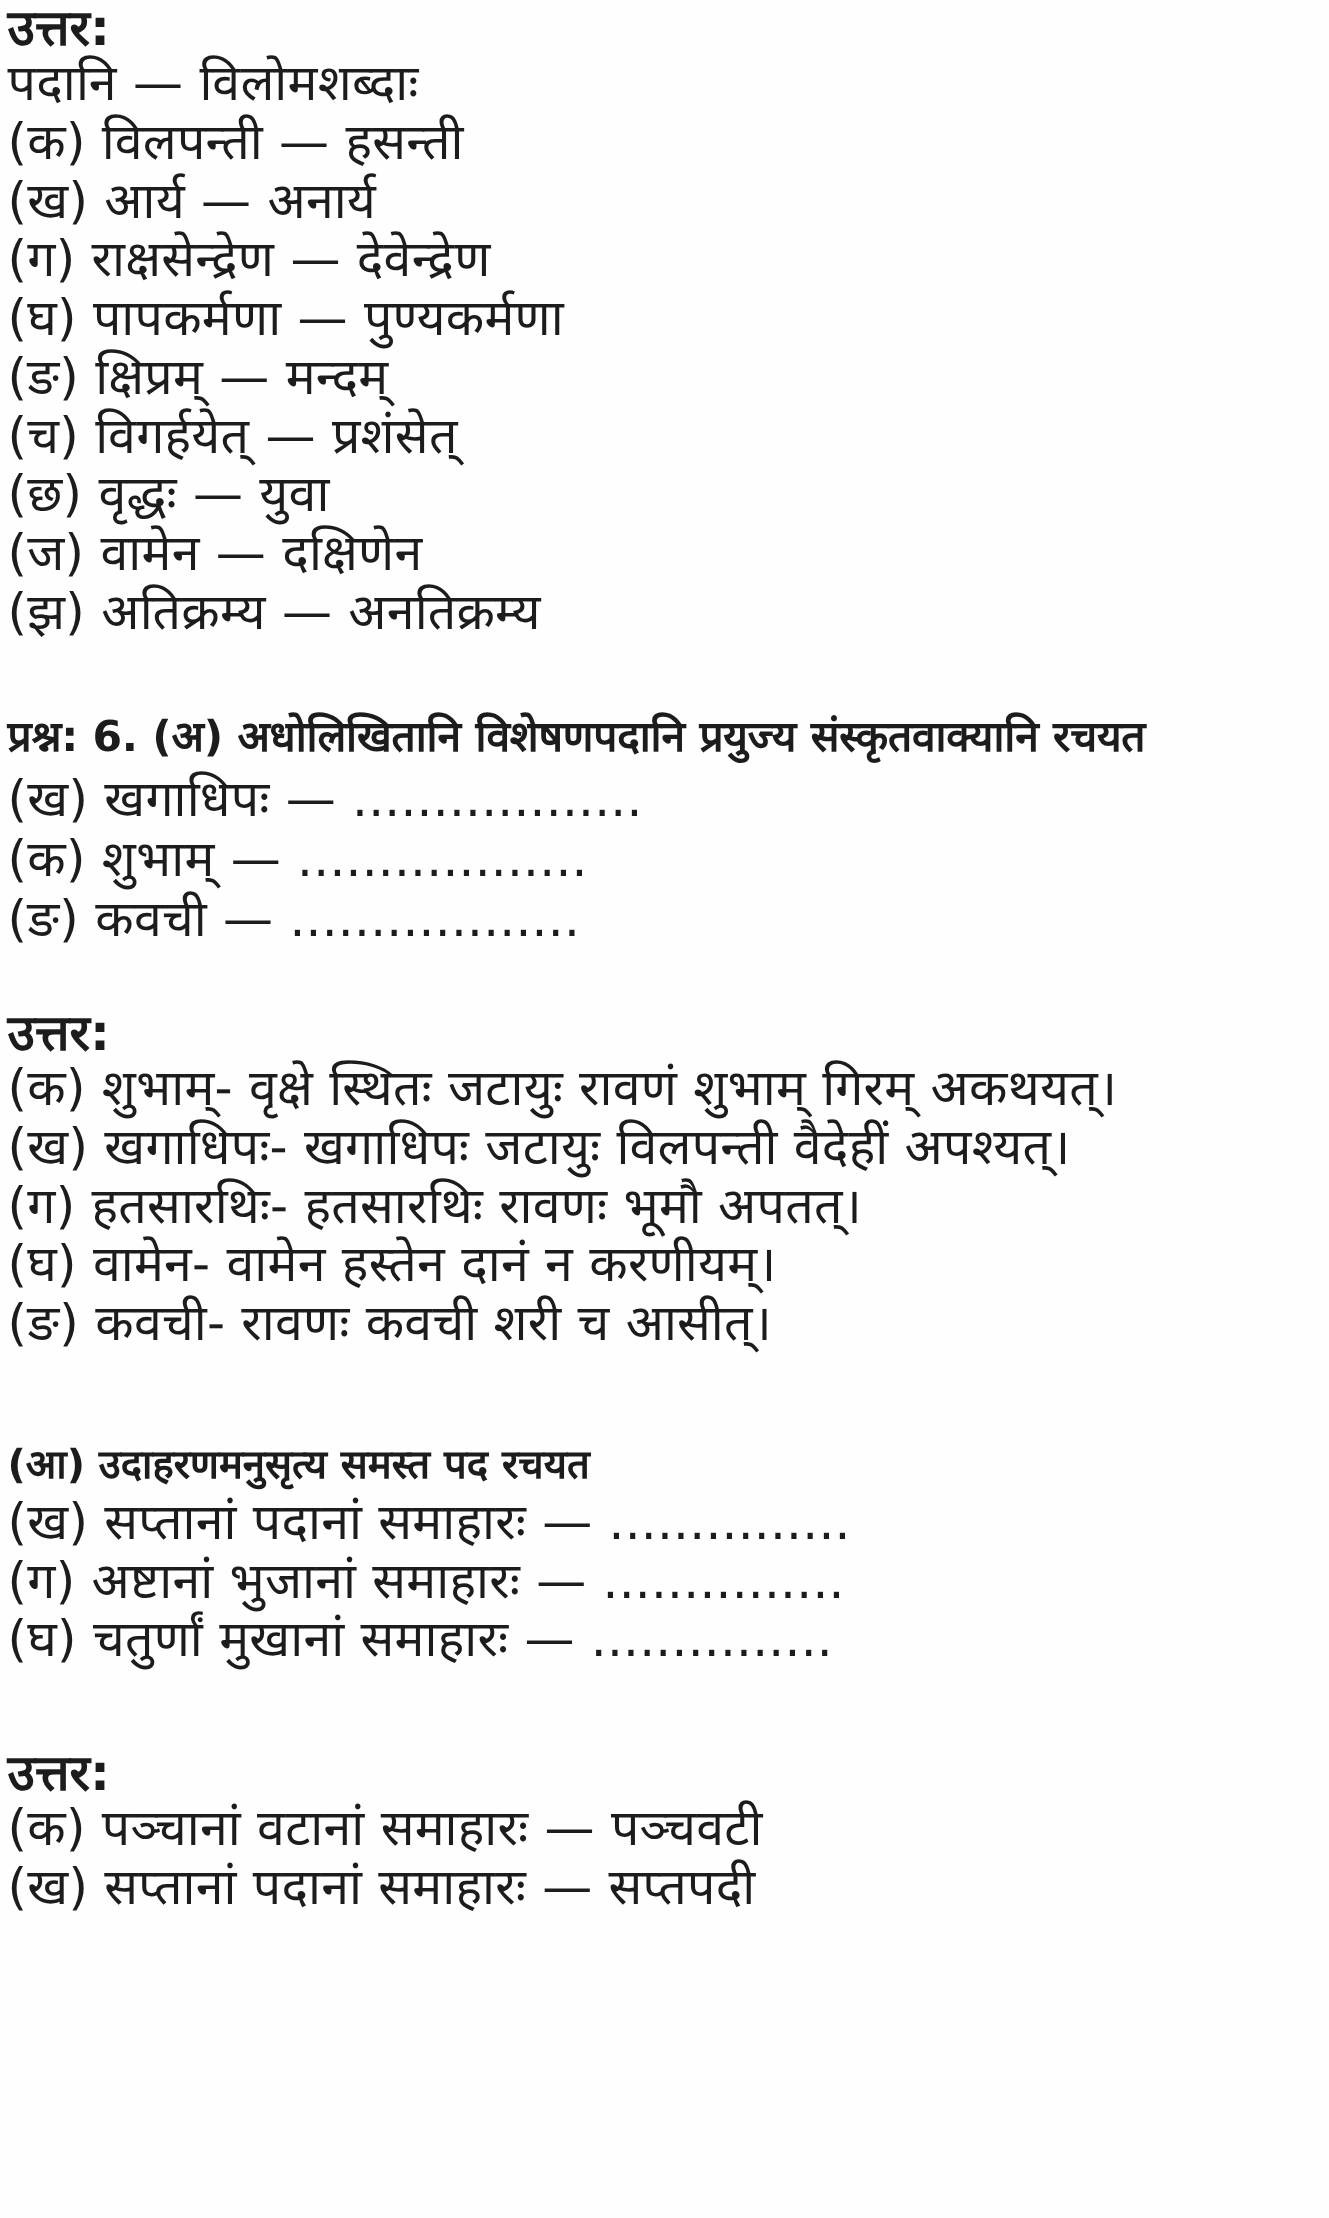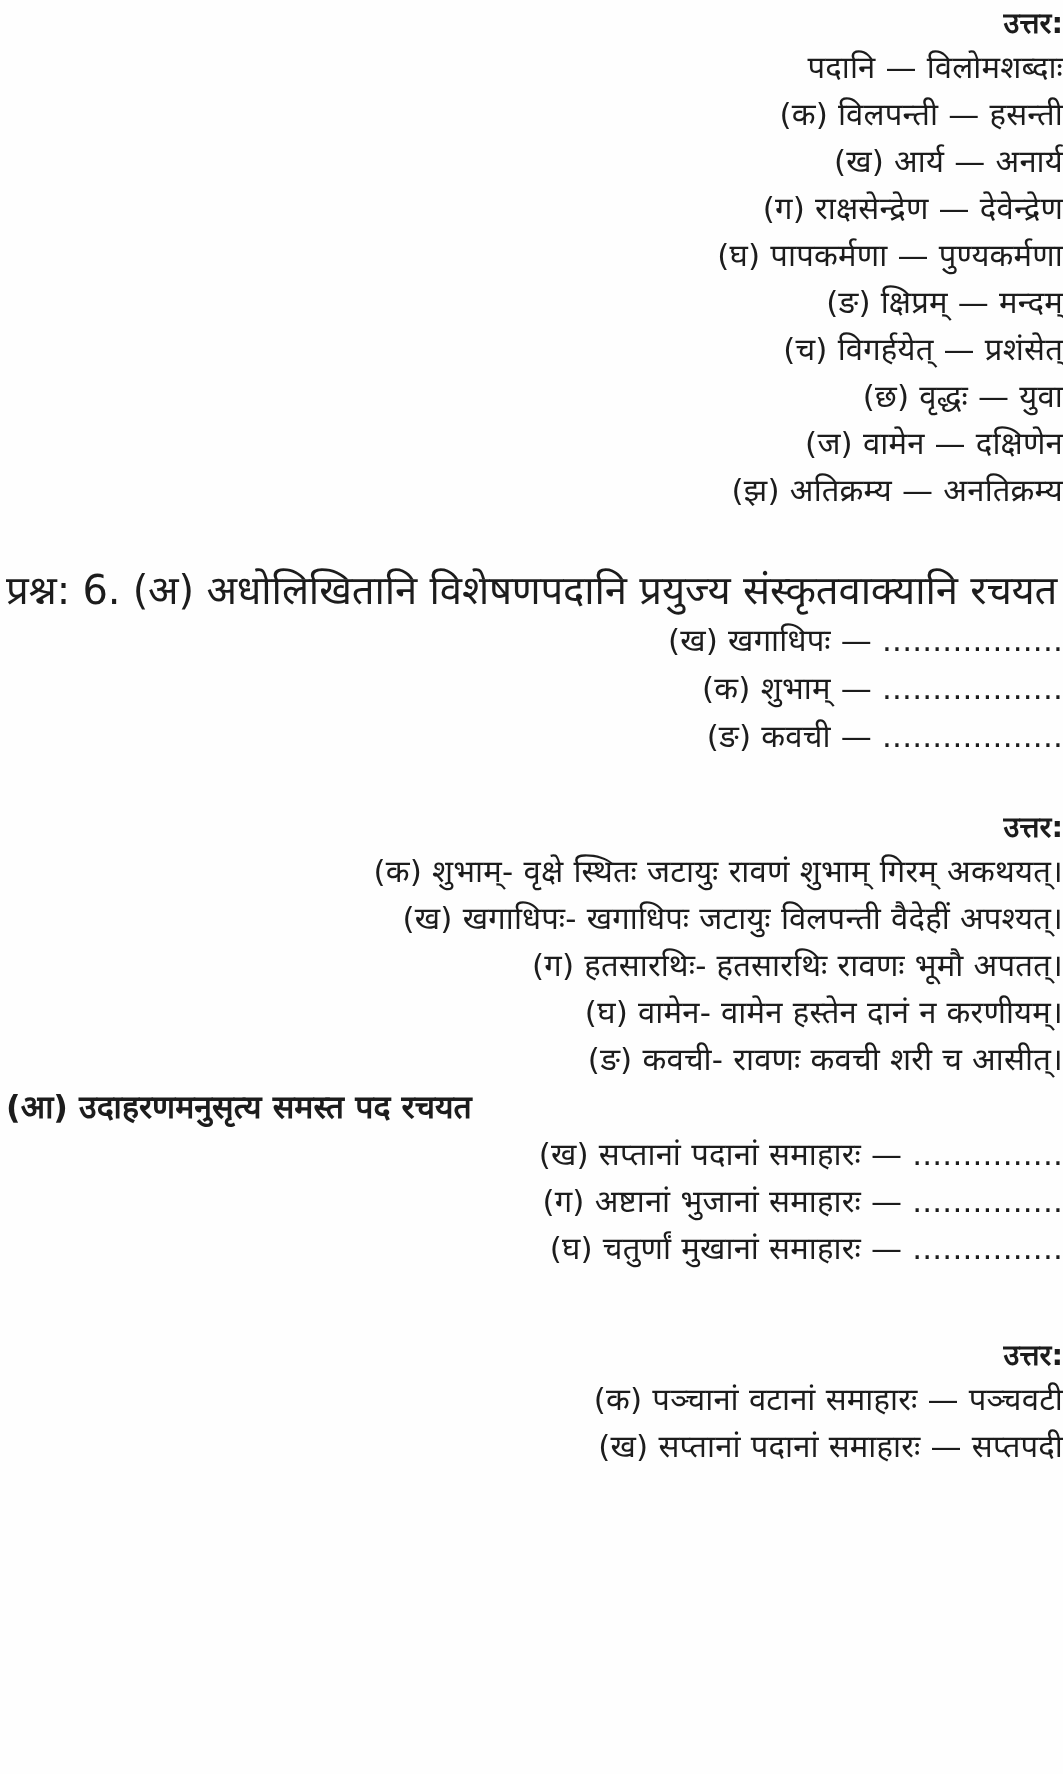--- a/index.html
+++ b/index.html
@@ -8,50 +8,48 @@
     position: relative;
     width: 1063px;
     height: 1774px;
     background: #fefefe;
     color: #1c1c1c;
     font-family: "DejaVu Sans", "Liberation Sans", sans-serif;
     padding: 2px 0 0 6px;
     overflow: hidden;
   }
   .line {
-    font-size: 31px;
+    font-size: 40px;
     line-height: 47px;
     white-space: nowrap;
     letter-spacing: 0.2px;
-    text-align: right;
   }
   .bold-heading {
-    font-size: 29px;
+    font-size: 40px;
     font-weight: 700;
     line-height: 42px;
     white-space: nowrap;
-    text-align: right;
   }
   .question-heading {
-    font-size: 40px;
-    font-weight: 400;
+    font-size: 34px;
+    font-weight: 700;
     line-height: 52px;
     white-space: nowrap;
     letter-spacing: -0.2px;
   }
   .sub-heading {
     font-size: 32px;
     font-weight: 700;
     line-height: 48px;
     white-space: nowrap;
   }
   .q6a-items .line { line-height: 48px; }
   .sec-q6a      { margin-top: 50px; }
   .sec-ans6a    { margin-top: 46px; }
-  .sec-qaa      { }
+  .sec-qaa      { margin-top: 64px; }
   .sec-ansaa    { margin-top: 62px; }
 </style>
 </head>
 <body>
 
 <div class="page">
 
   <section>
     <div class="bold-heading">उत्तर:</div>
     <div class="line">पदानि — विलोमशब्दाः</div>

